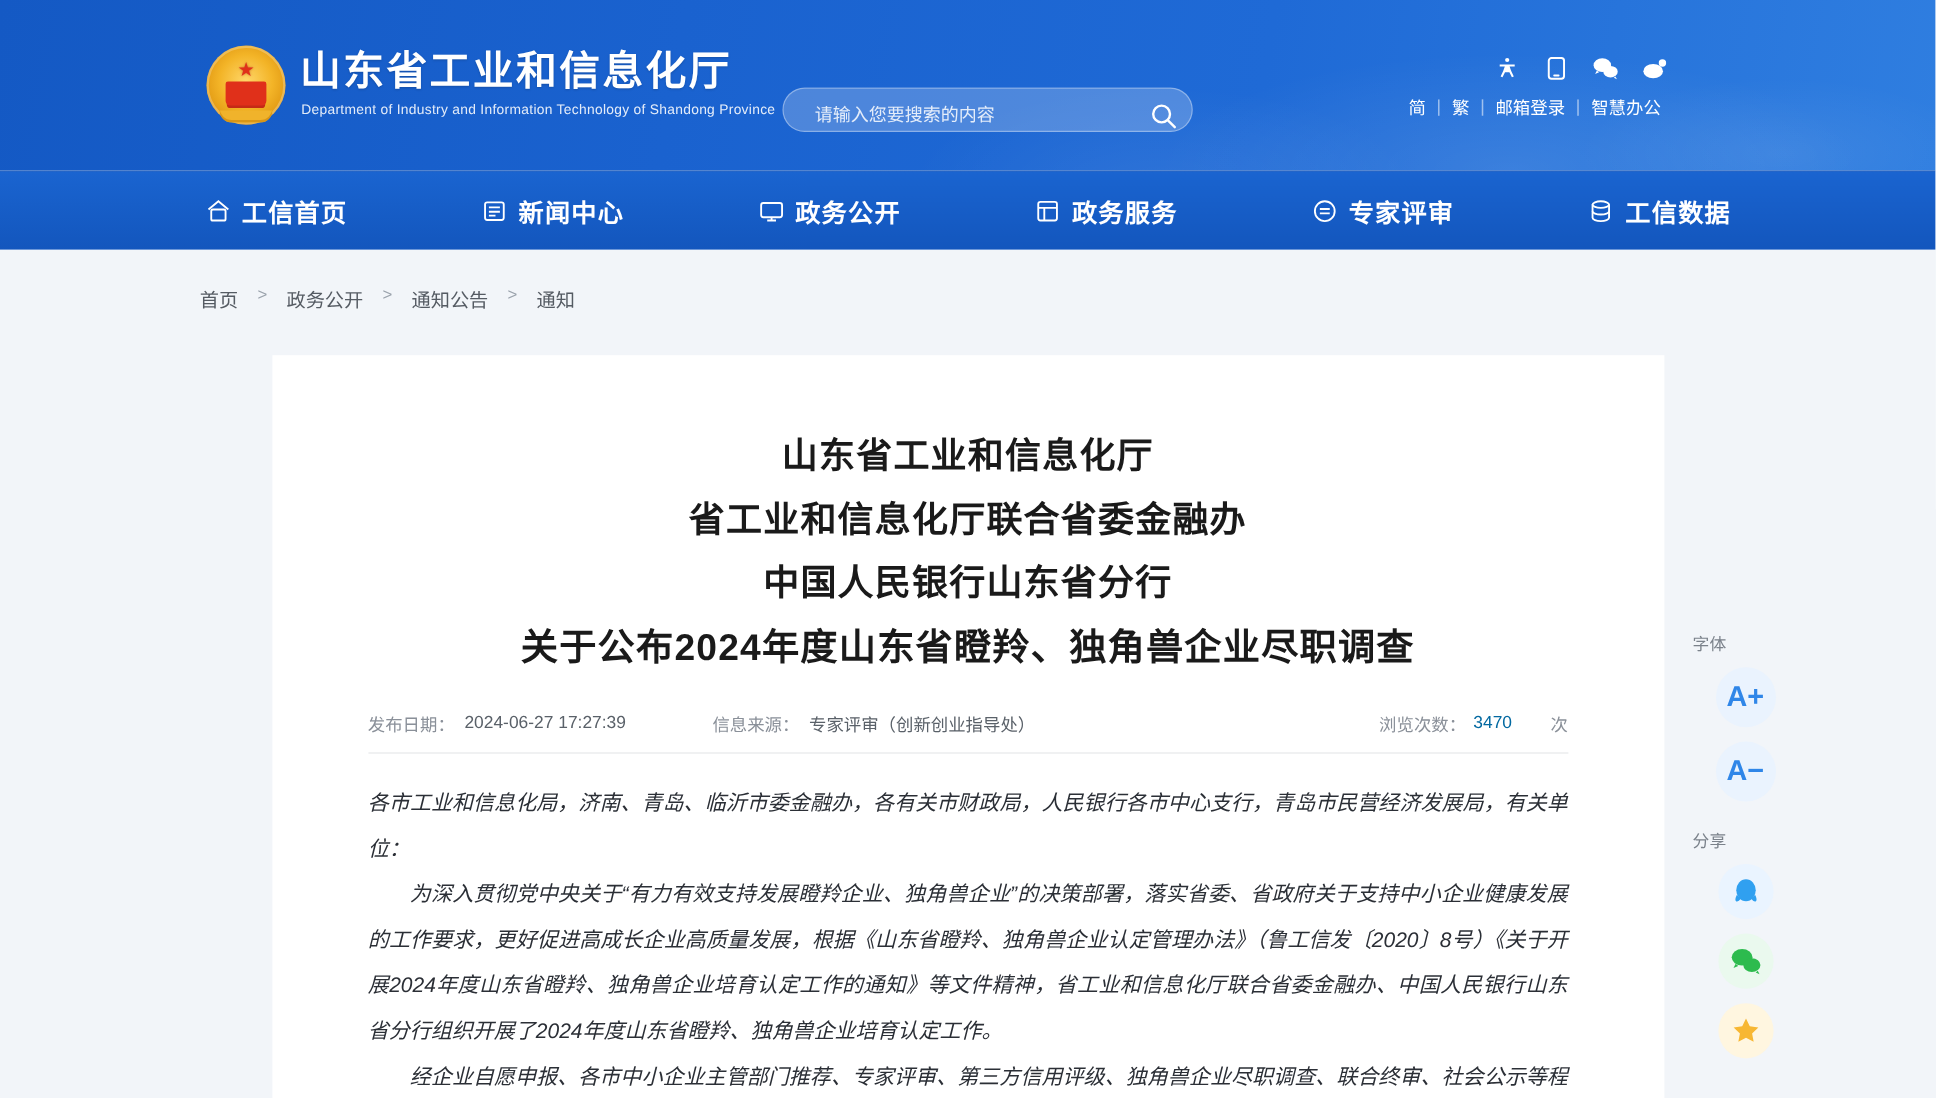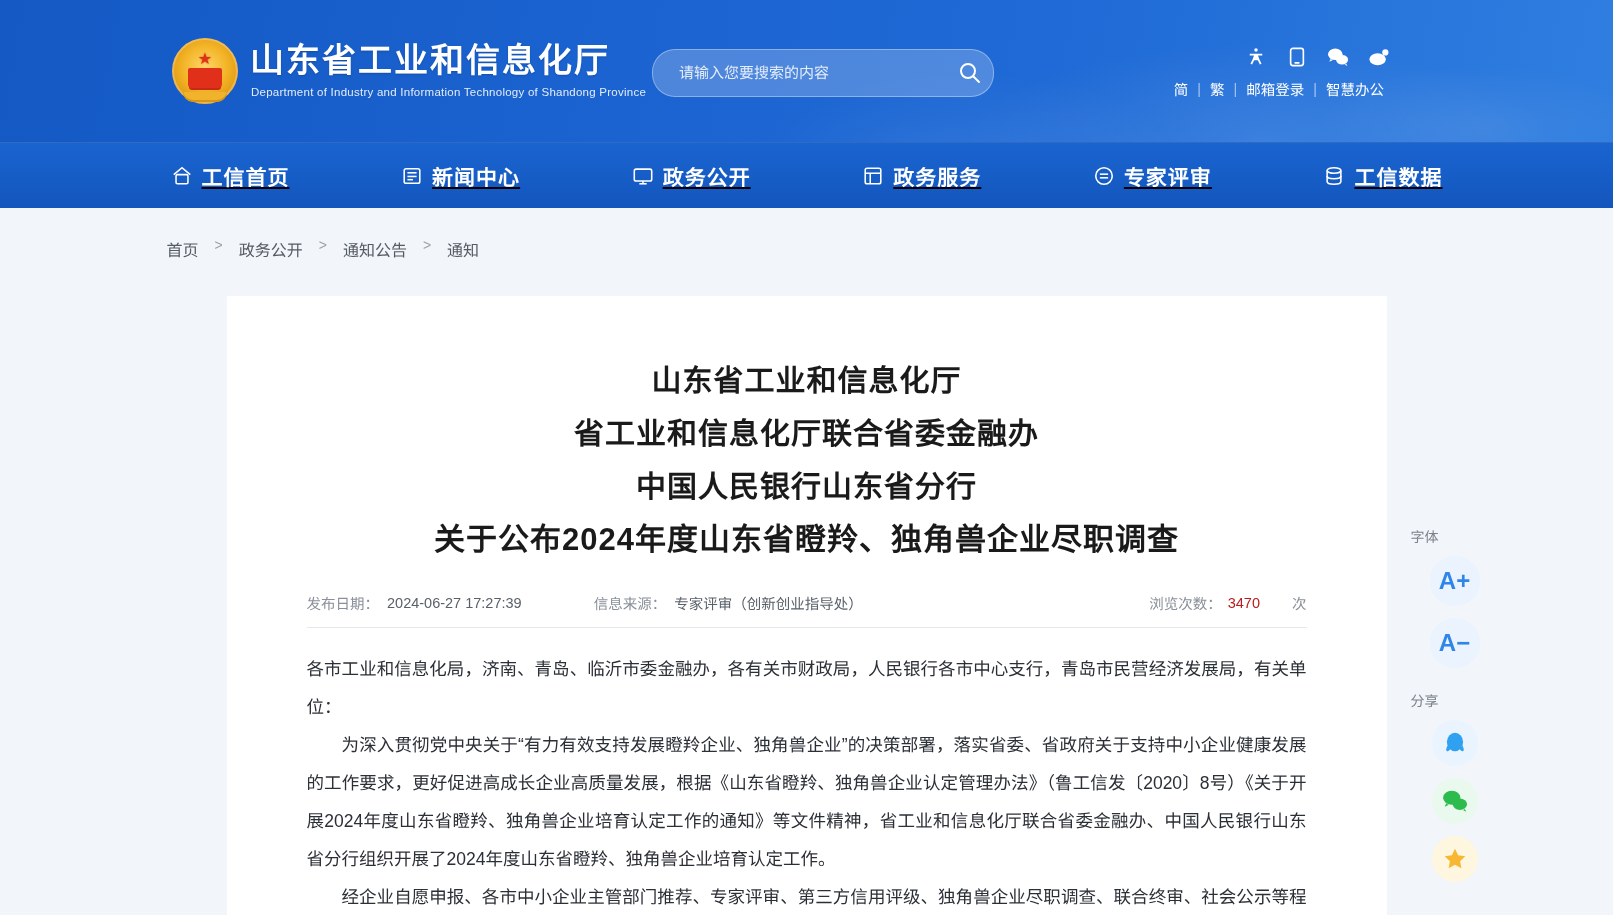--- a/index.html
+++ b/index.html
@@ -80,22 +80,22 @@
     position: absolute;
     left: 251px; top: 86px;
     color: rgba(255,255,255,0.88);
     font-size: 11.5px;
     letter-spacing: 0.25px;
     white-space: nowrap;
   }
 
   .search-box {
     position: absolute;
-    left: 652px; top: 49px;
-    width: 342px; height: 48px;
+    left: 652px; top: 73px;
+    width: 342px; height: 37px;
     background: rgba(255,255,255,0.22);
     border: 1px solid rgba(255,255,255,0.35);
     border-radius: 23px;
   }
   .search-box input {
     position: absolute;
     left: 24px; top: 0;
     width: 260px; height: 44px;
     background: transparent;
     border: 0; outline: 0;
@@ -142,21 +142,20 @@
     height: 66px;
     background: linear-gradient(180deg, #1a64d0 0%, #1356bd 100%);
     border-top: 1px solid rgba(255,255,255,0.12);
   }
   .nav-inner {
     position: relative;
     width: 1280px; margin: 0 auto;
     height: 66px;
     display: flex; align-items: center; justify-content: space-between;
     padding: 0 4px;
-    text-decoration: underline;
   }
   .nav-item {
     display: flex; align-items: center; gap: 9px;
     color: #ffffff;
     font-size: 21px;
     font-weight: bold;
     letter-spacing: 1px;
     cursor: pointer;
     white-space: nowrap;
   }
@@ -211,31 +210,31 @@
     display: flex;
     align-items: center;
     font-size: 14.5px;
     color: #6d7580;
   }
   .meta .m-item { display: flex; align-items: center; gap: 8px; }
   .meta .m-label { color: #8a9099; }
   .meta .m-val { color: #5a6169; }
   .meta .m-src { margin-left: 72px; }
   .meta .m-views { margin-left: auto; display: flex; align-items: center; gap: 6px; }
-  .meta .m-views .count { color: #b91c1c; }
+  .meta .m-views .count { color: #0369a1; }
   .meta .m-views .unit { margin-left: 26px; color: #8a9099; }
 
   .body-text {
     margin-top: 22px;
     font-size: 17.5px;
     line-height: 38px;
     color: #2b2f36;
     text-align: justify;
   }
-  .body-text p { margin: 0; }
+  .body-text p { margin: 0; font-style: italic; }
   .body-text p.ind { text-indent: 2em; }
 
   
   .tools {
     position: absolute;
     right: -112px;
     top: 230px;
     width: 88px;
   }
   .tools .tlabel {

